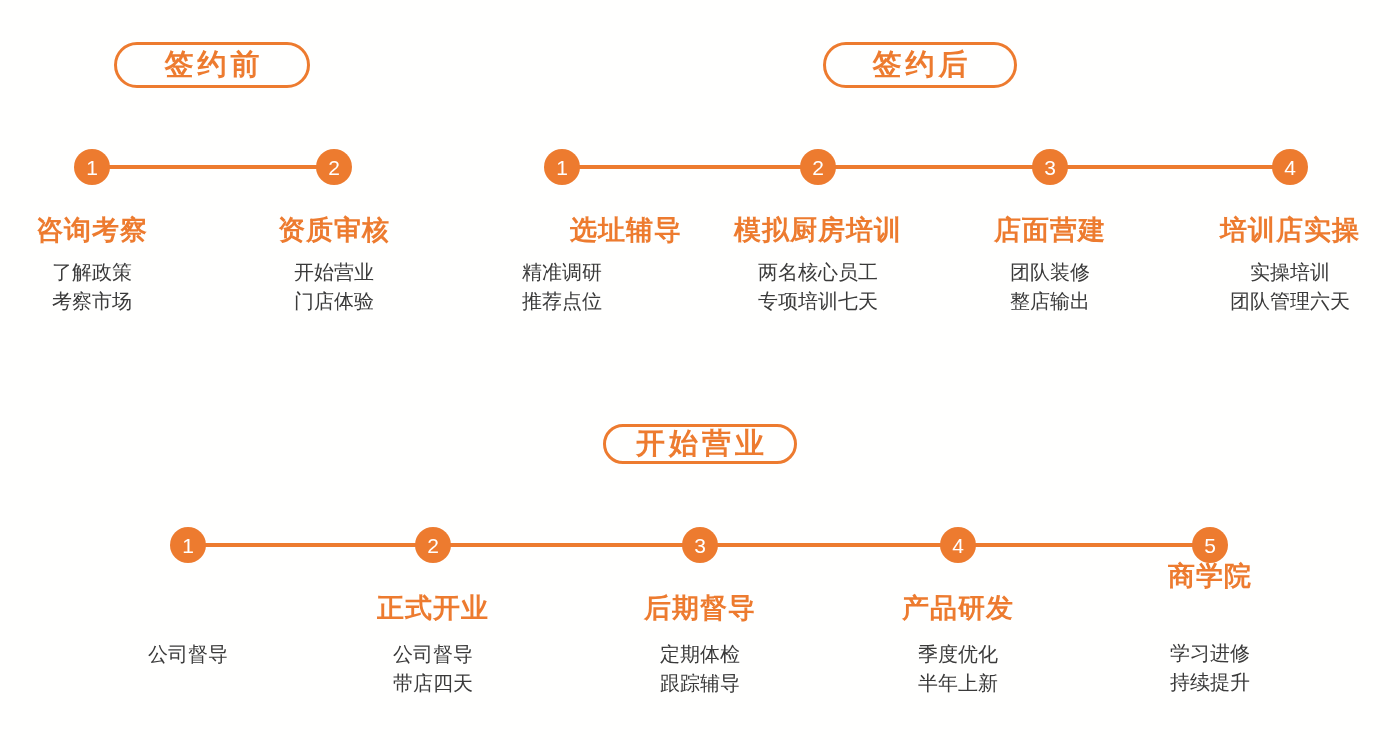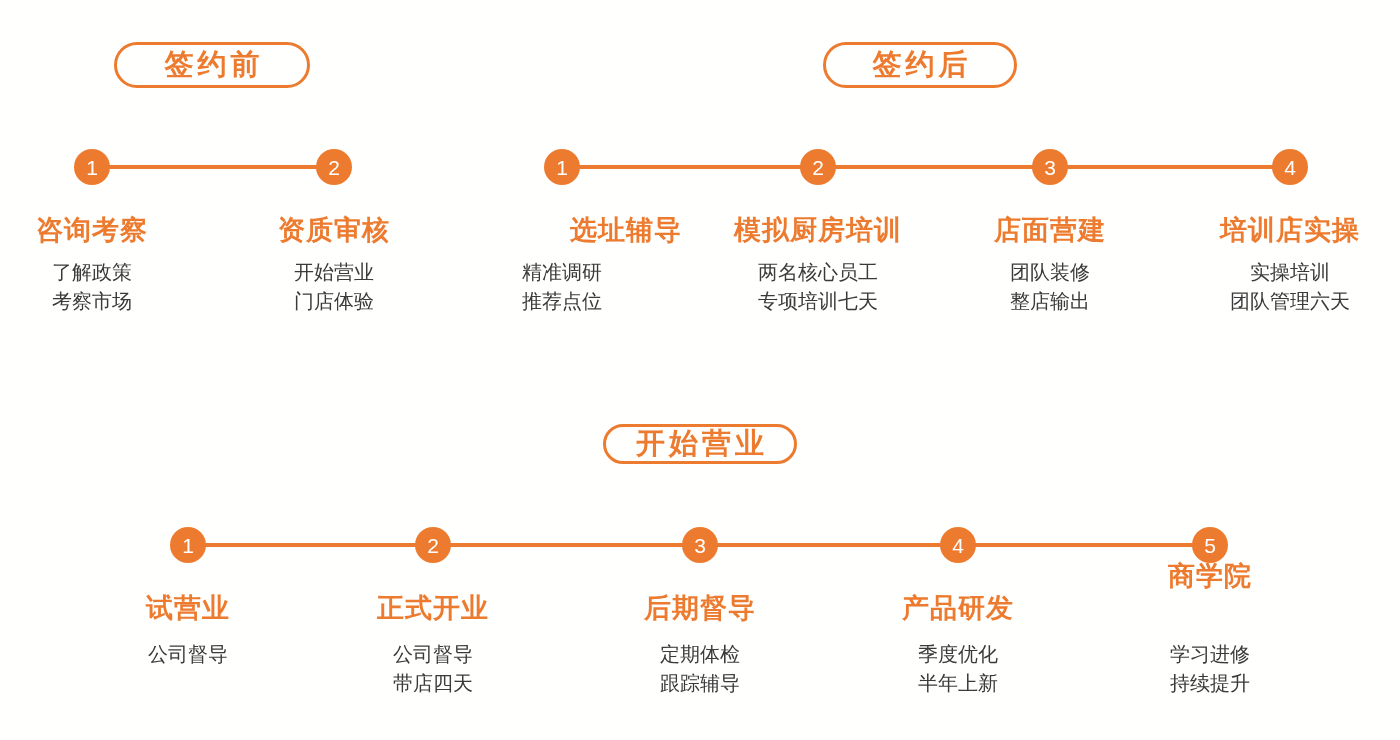--- a/index.html
+++ b/index.html
@@ -132,21 +132,20 @@
   <div class="step-desc" style="left:1170px; top:258px;">
     <div>实操培训</div>
     <div>团队管理六天</div>
   </div>
 
   <div class="tl-line" style="left:188px; top:543px; width:1022px;"></div>
 
   <div class="circle" style="left:170px; top:527px;">
     <span>1</span>
   </div>
-  <div class="step-title" style="left:68px; top:590px;">试营业</div>
   <div class="step-desc" style="left:68px; top:640px;">
     <div>公司督导</div>
   </div>
 
   <div class="circle" style="left:415px; top:527px;">
     <span>2</span>
   </div>
   <div class="step-title" style="left:313px; top:590px;">正式开业</div>
   <div class="step-desc" style="left:313px; top:640px;">
     <div>公司督导</div>
@@ -168,18 +167,18 @@
   <div class="step-title" style="left:838px; top:590px;">产品研发</div>
   <div class="step-desc" style="left:838px; top:640px;">
     <div>季度优化</div>
     <div>半年上新</div>
   </div>
 
   <div class="circle" style="left:1192px; top:527px;">
     <span>5</span>
   </div>
   <div class="step-title" style="left:1090px; top:558px;">商学院</div>
-  <div class="step-desc" style="left:1090px; top:640px;">
+  <div class="step-desc" style="left:1090px; top:640px;font-family:Liberation Mono, monospace;">
     <div>学习进修</div>
     <div>持续提升</div>
   </div>
 
 </div>
 
 </body></html>

